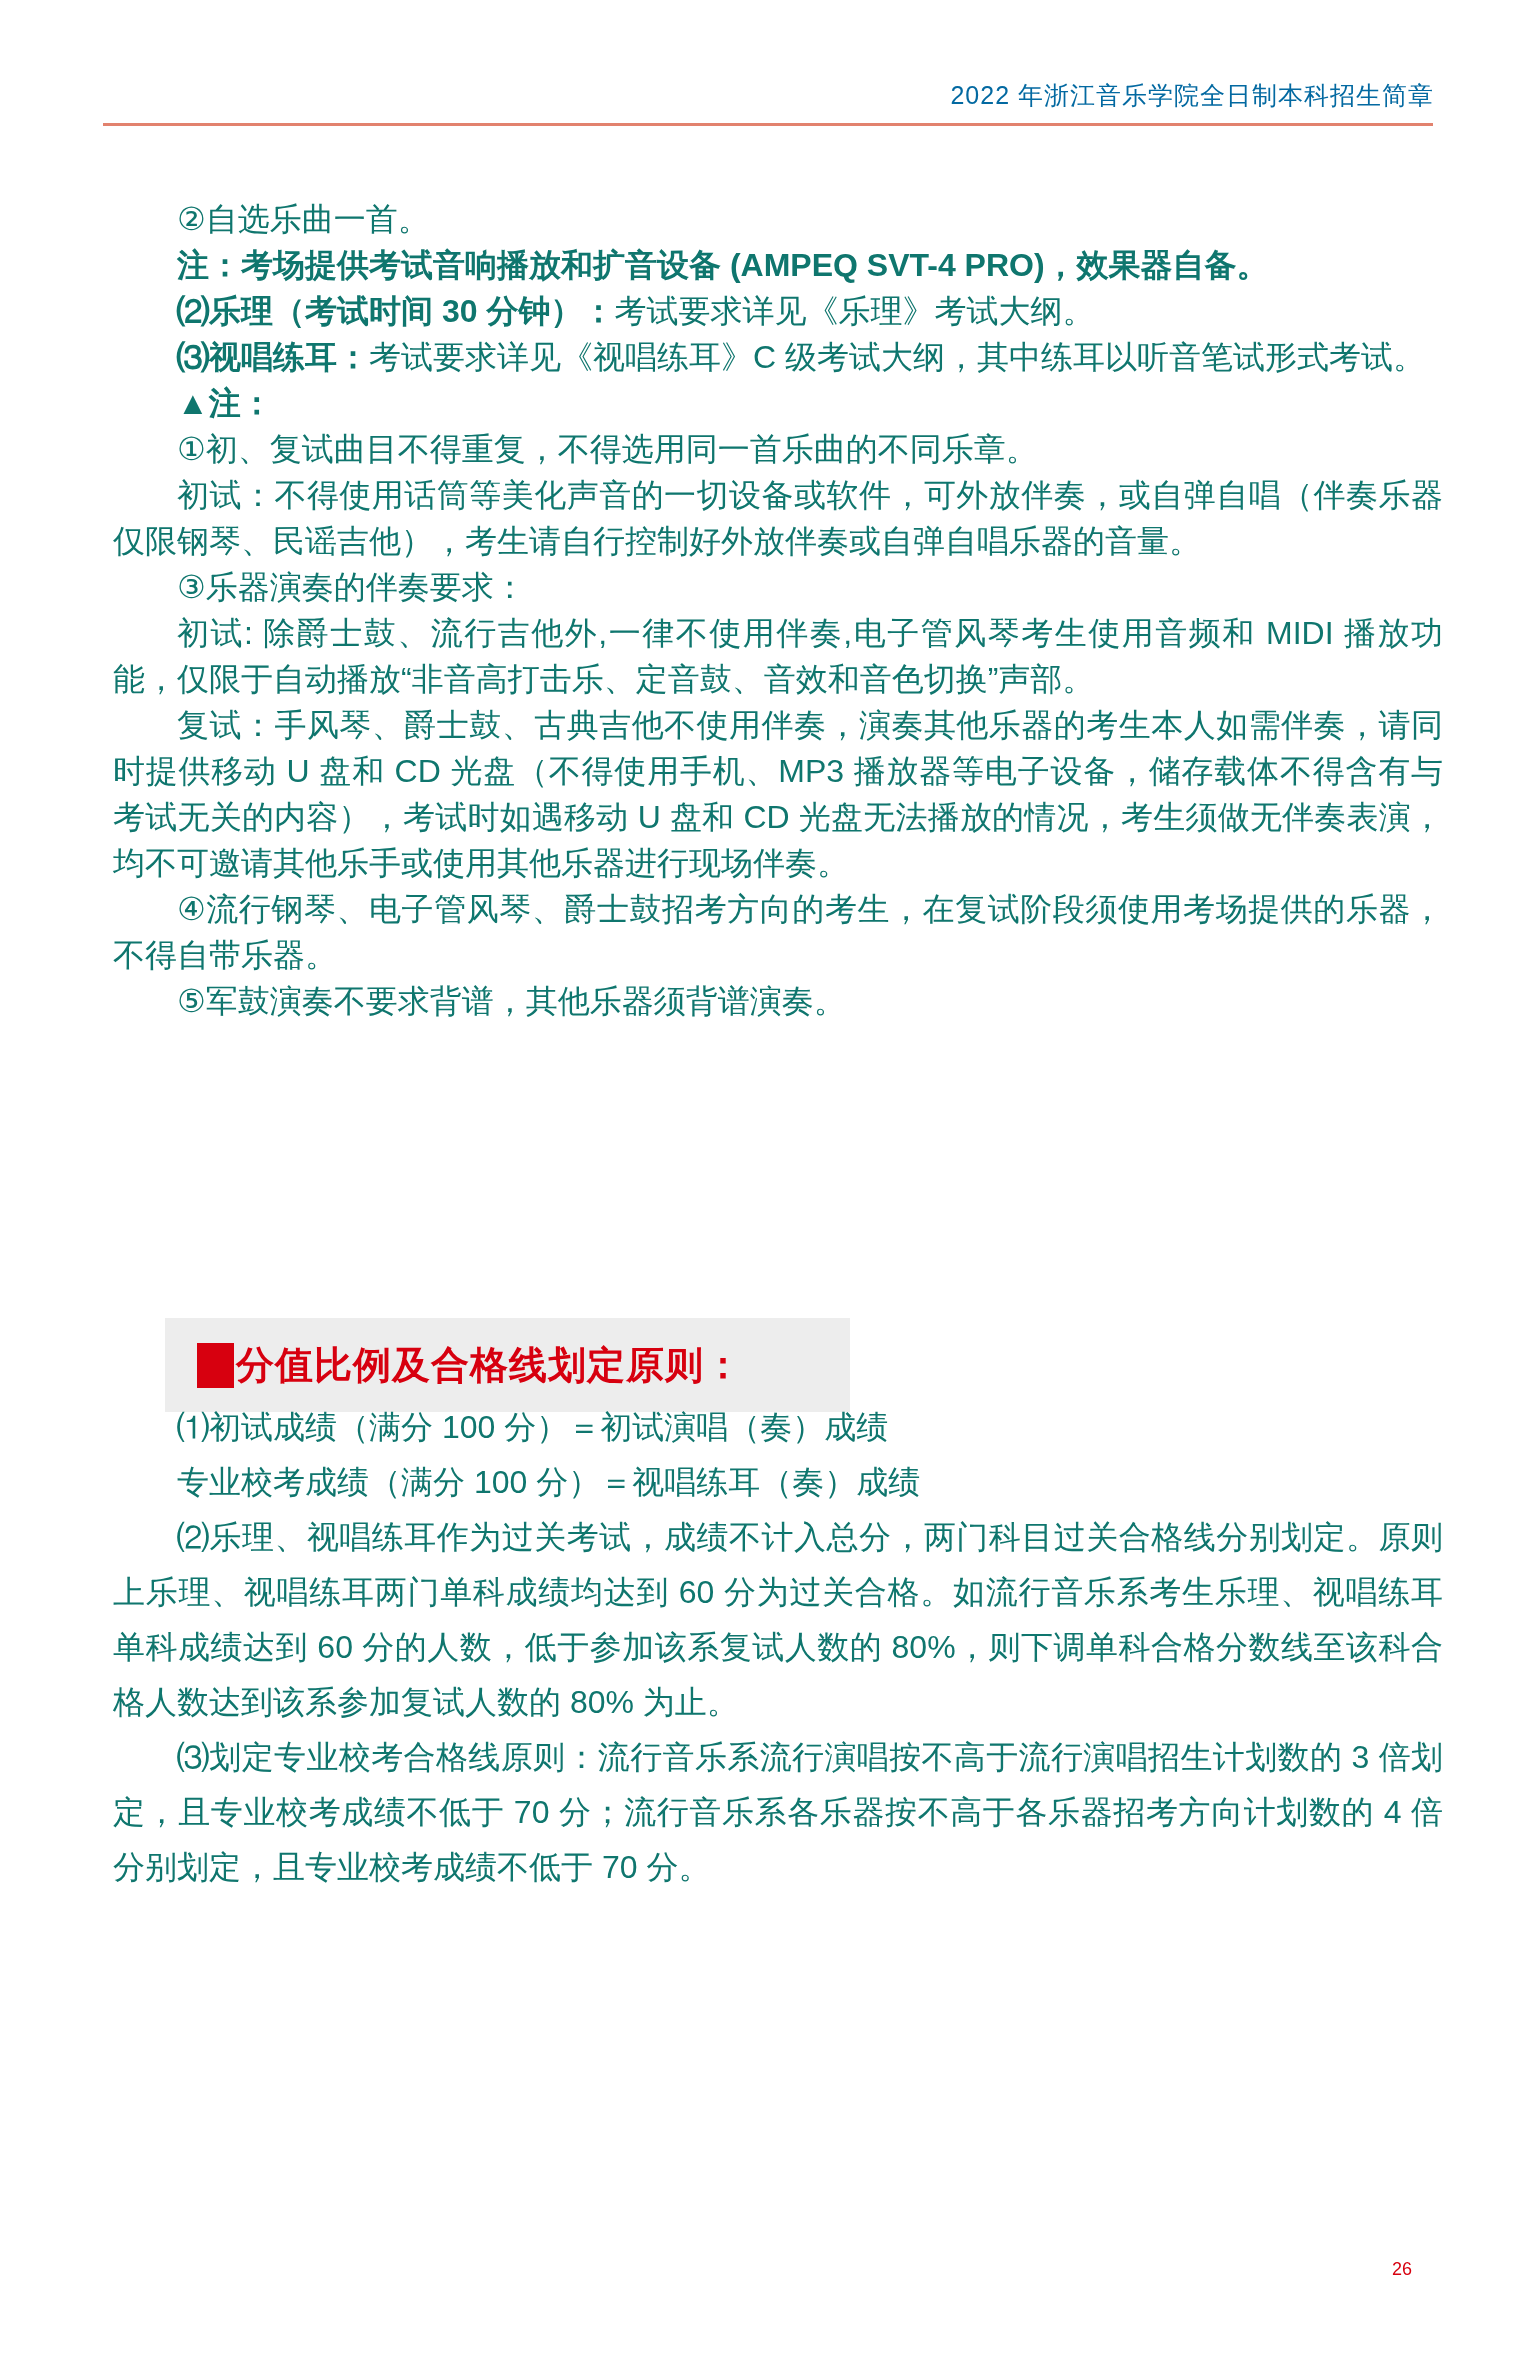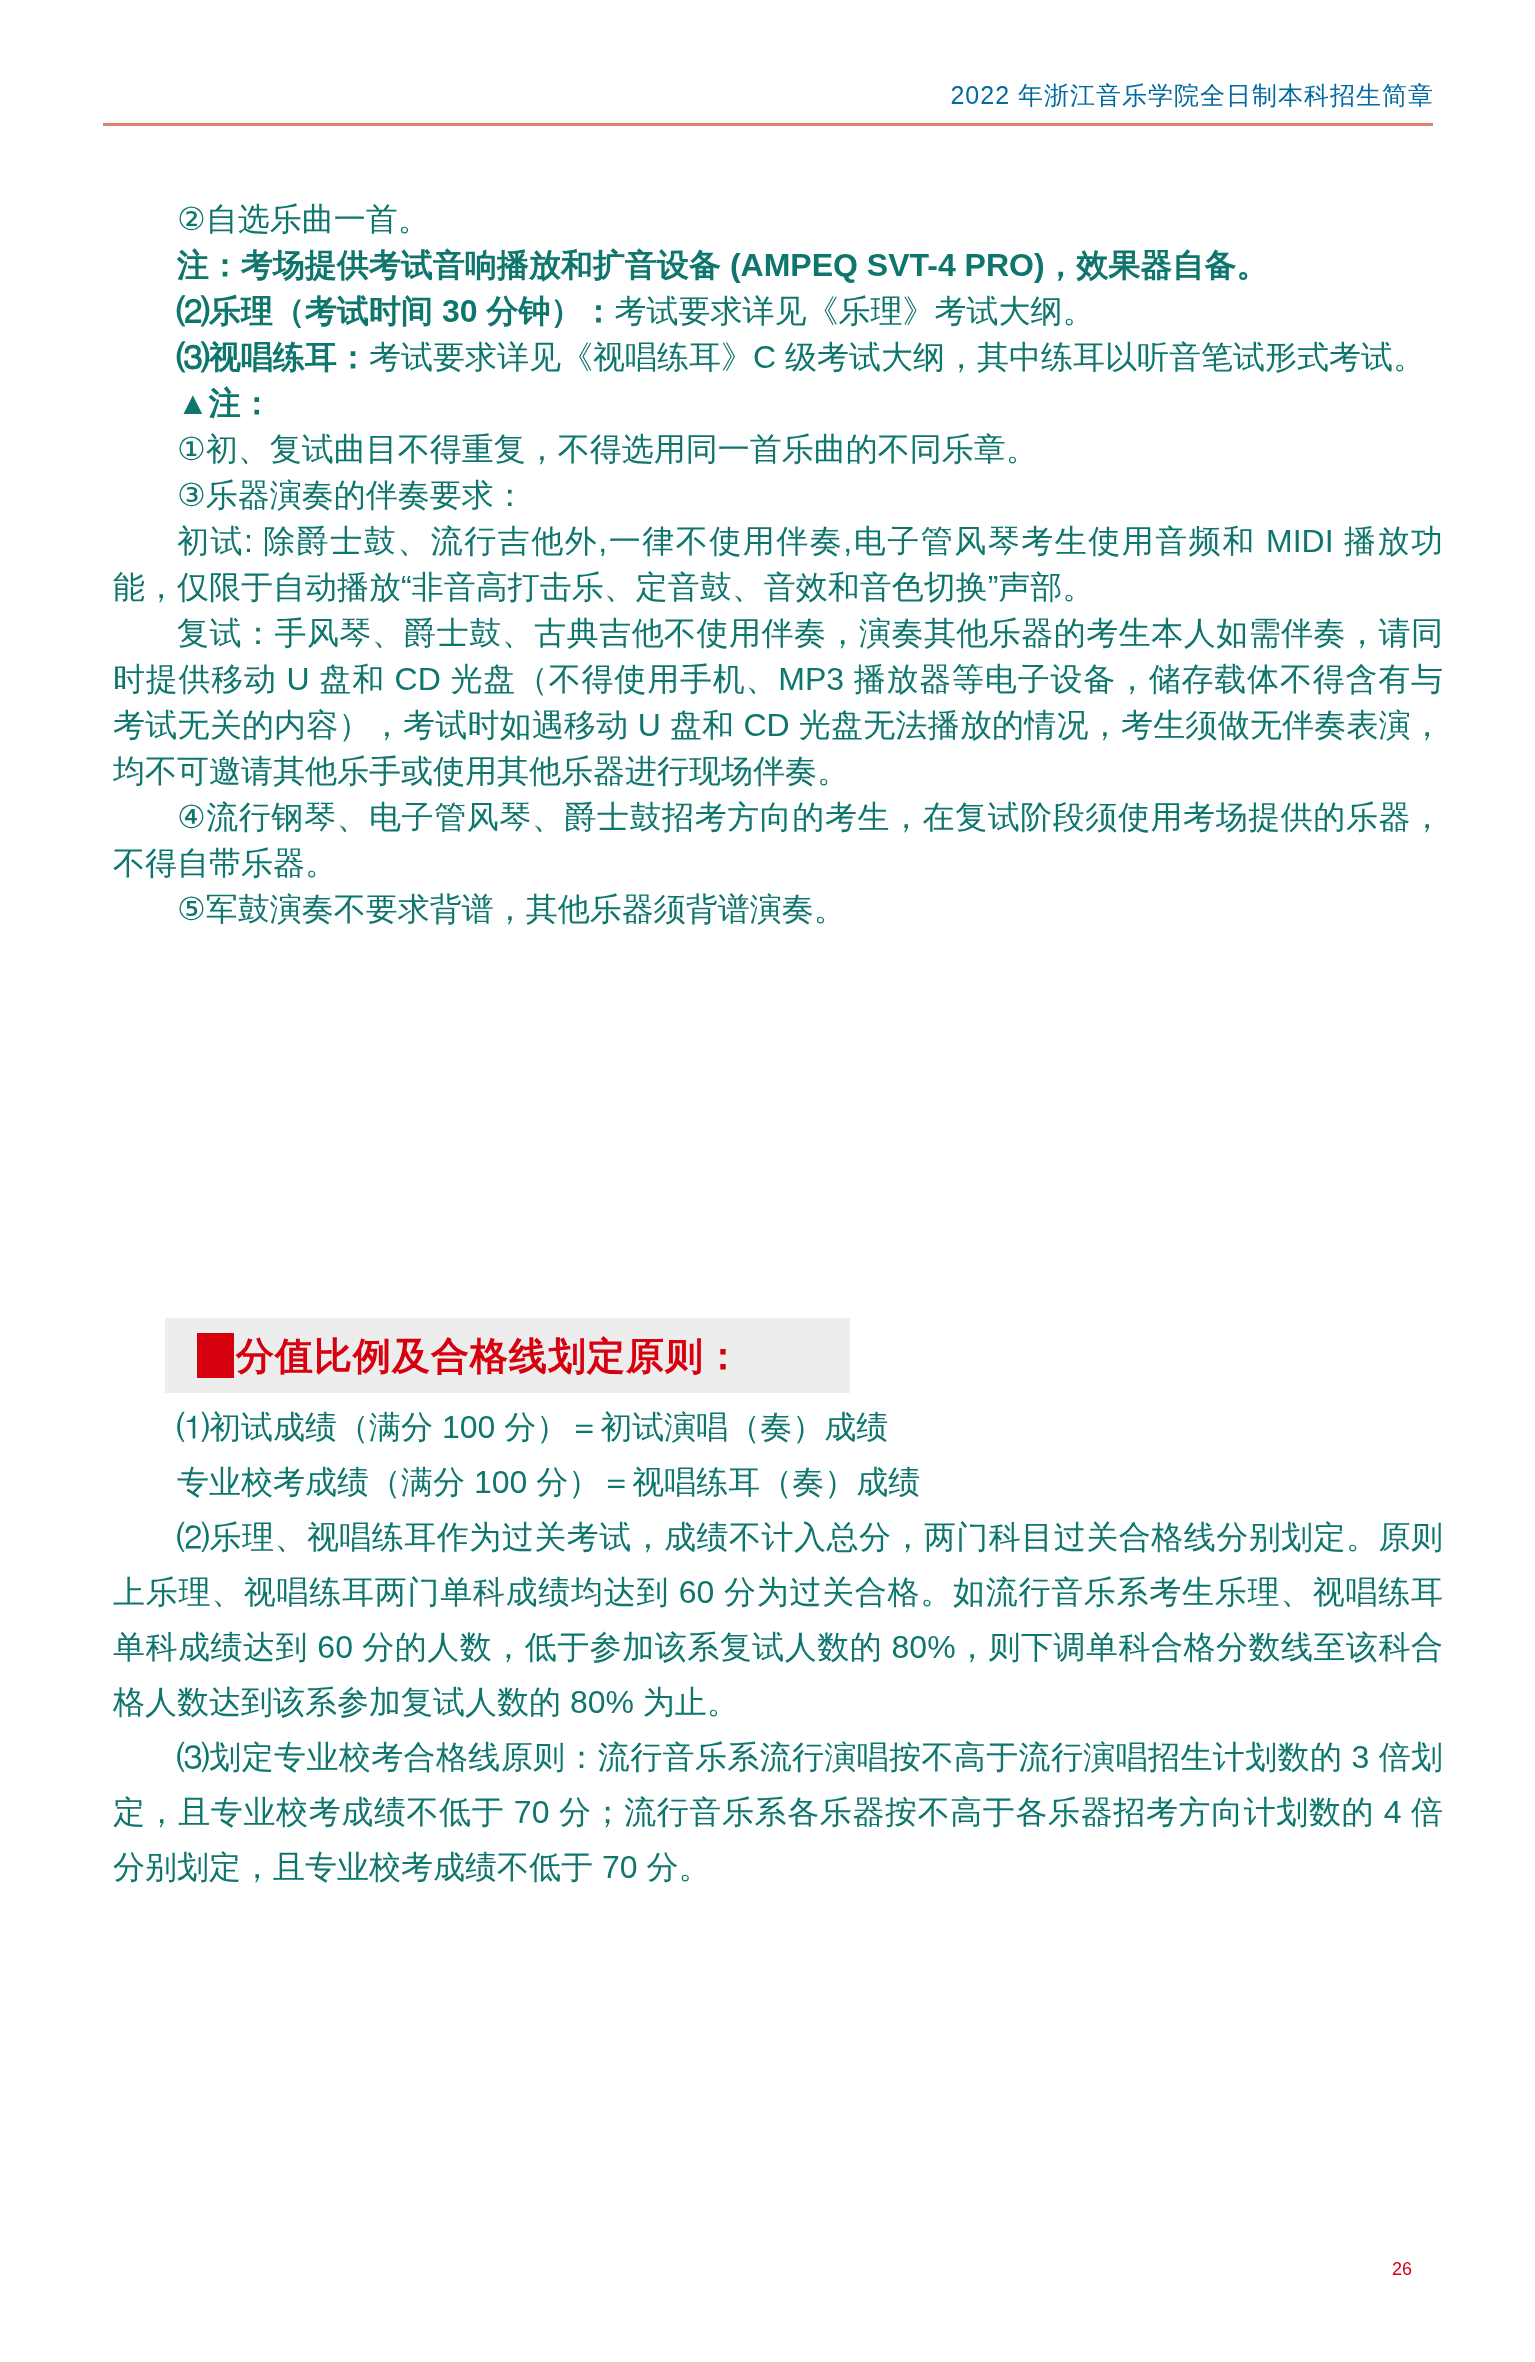--- a/index.html
+++ b/index.html
@@ -33,21 +33,21 @@
     word-break:break-all;
   }
   .block-top{top:196px;}
   .block-top p{line-height:46px;}
   .block-bottom{top:1400px;}
   .block-bottom p{line-height:55px;}
   .textblock p b{font-weight:700;}
 
   
   .section-bar{
-    position:absolute;top:1318px;left:165px;width:685px;height:75px;
+    position:absolute;top:1318px;left:165px;width:685px;height:94px;
     background:#ededed;
     display:flex;align-items:center;
   }
   .section-marker{
     width:37px;height:45px;background:#d7000f;
     margin-left:32px;flex:0 0 auto;
   }
   .section-heading{
     font-size:38px;font-weight:700;color:#d7000f;
     line-height:74px;white-space:nowrap;letter-spacing:1px;
@@ -68,20 +68,21 @@
   <div class="header-title">2022 年浙江音乐学院全日制本科招生简章</div>
   <div class="header-rule"></div>
 
   <div class="textblock block-top">
     <p><b></b><span>②自选乐曲一首。</span></p>
     <p><b>注：考场提供考试音响播放和扩音设备 (AMPEQ SVT-4 PRO)，效果器自备。</b><span></span></p>
     <p><b>⑵乐理（考试时间 30 分钟）：</b><span>考试要求详见《乐理》考试大纲。</span></p>
     <p><b>⑶视唱练耳：</b><span>考试要求详见《视唱练耳》C 级考试大纲，其中练耳以听音笔试形式考试。</span></p>
     <p><b>▲注：</b><span></span></p>
     <p><b></b><span>①初、复试曲目不得重复，不得选用同一首乐曲的不同乐章。</span></p>
+    <p><b></b><span>初试：不得使用话筒等美化声音的一切设备或软件，可外放伴奏，或自弹自唱（伴奏乐器仅限钢琴、民谣吉他），考生请自行控制好外放伴奏或自弹自唱乐器的音量。</span></p>
     <p><b></b><span>③乐器演奏的伴奏要求：</span></p>
     <p><b></b><span>初试: 除爵士鼓、流行吉他外,一律不使用伴奏,电子管风琴考生使用音频和 MIDI 播放功能，仅限于自动播放“非音高打击乐、定音鼓、音效和音色切换”声部。</span></p>
     <p><b></b><span>复试：手风琴、爵士鼓、古典吉他不使用伴奏，演奏其他乐器的考生本人如需伴奏，请同时提供移动 U 盘和 CD 光盘（不得使用手机、MP3 播放器等电子设备，储存载体不得含有与考试无关的内容），考试时如遇移动 U 盘和 CD 光盘无法播放的情况，考生须做无伴奏表演，均不可邀请其他乐手或使用其他乐器进行现场伴奏。</span></p>
     <p><b></b><span>④流行钢琴、电子管风琴、爵士鼓招考方向的考生，在复试阶段须使用考场提供的乐器，不得自带乐器。</span></p>
     <p><b></b><span>⑤军鼓演奏不要求背谱，其他乐器须背谱演奏。</span></p>
   </div>
 
   <div class="section-bar">
     <span class="section-marker"></span>
     <span class="section-heading">分值比例及合格线划定原则：</span>

